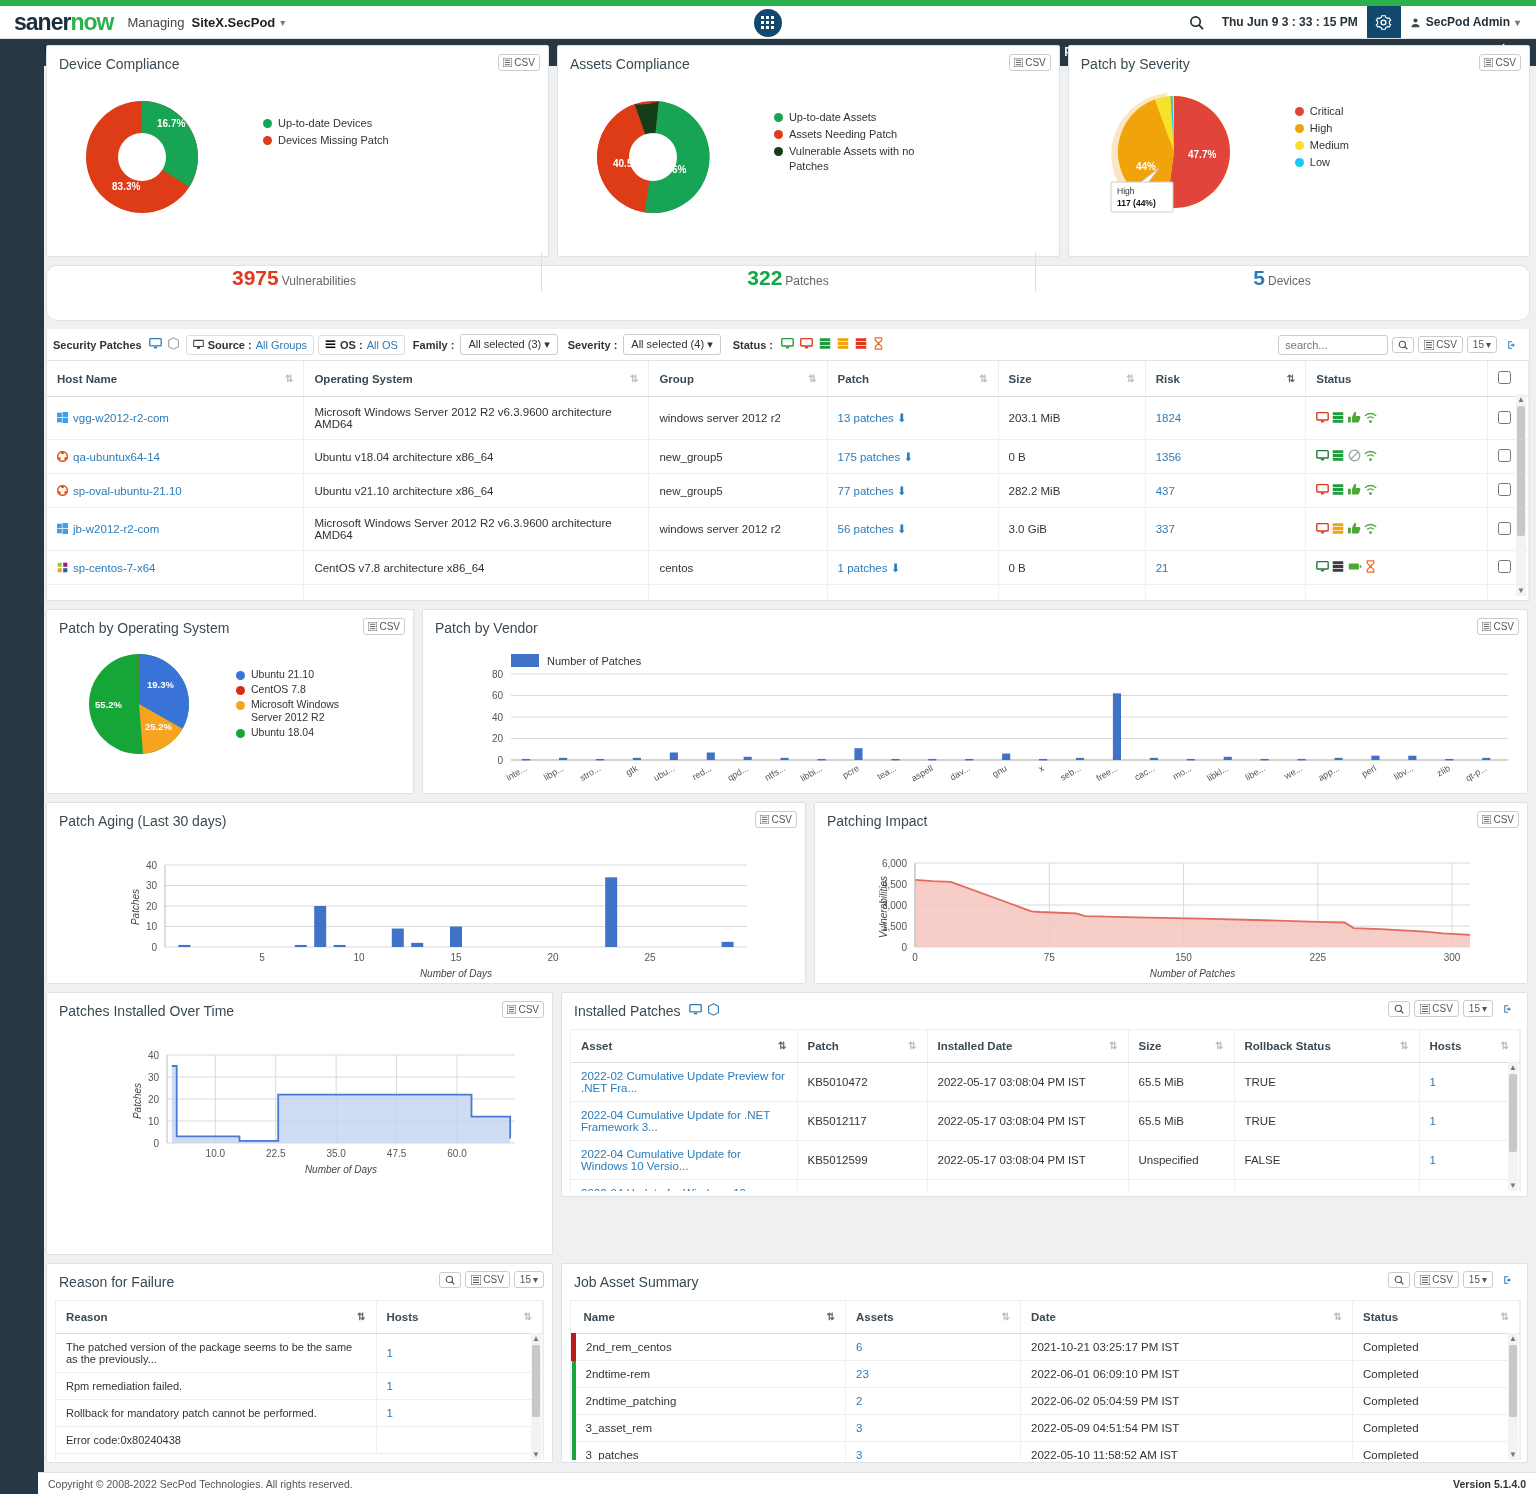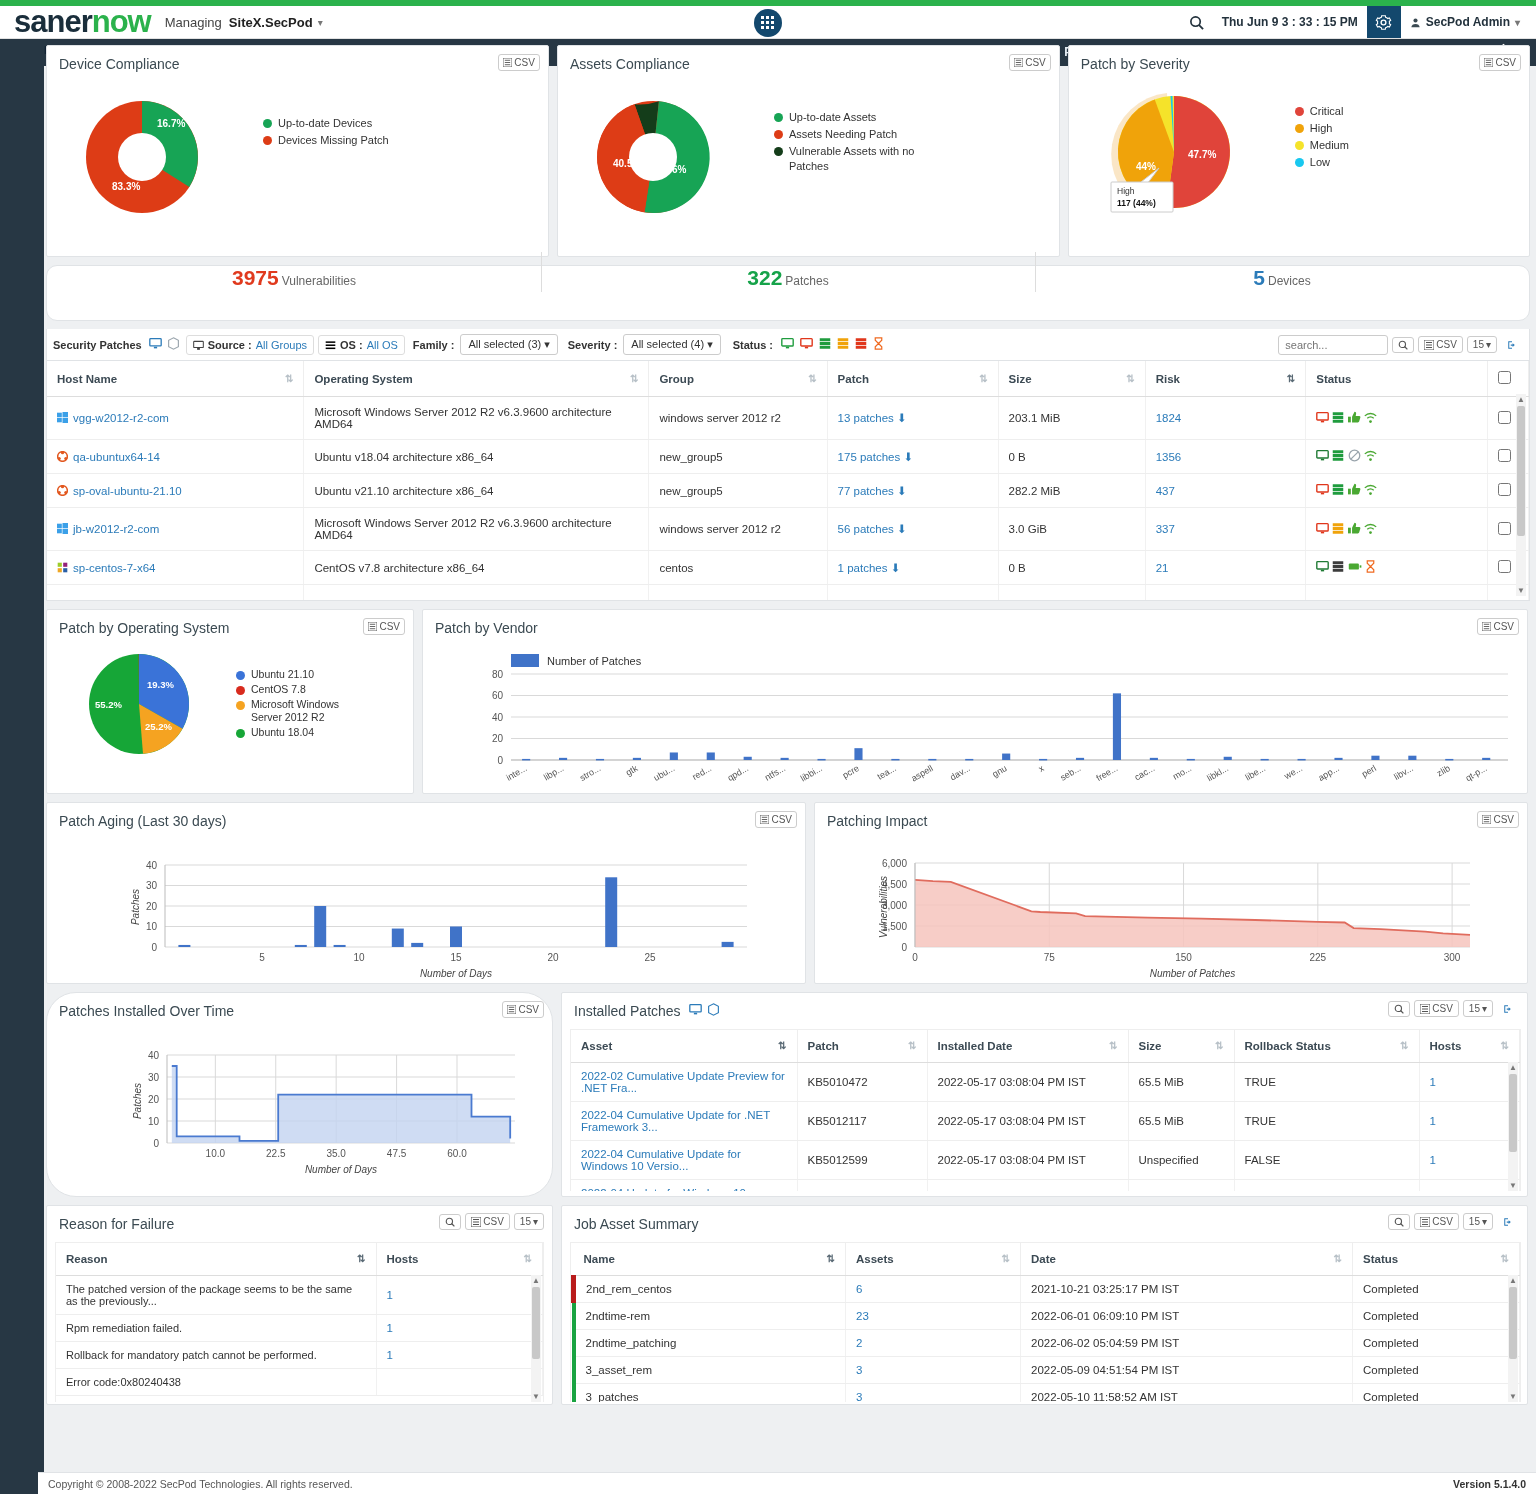--- a/index.html
+++ b/index.html
@@ -7,21 +7,21 @@
   body {
     font-family: "Liberation Sans", sans-serif;
     font-size: 12px;
     background: #eef0f2;
     color: #333;
     overflow: hidden;
   }
   .topstrip { height:6px; background:#2bb24c; width:100%; }
   
   .header { height:33px; background:#fff; display:flex; align-items:center; position:relative; border-bottom:1px solid #e2e2e2;}
-  .logo { font-size:31px; font-weight:bold; letter-spacing:-1px; margin-left:14px; }
+  .logo { font-size:23px; font-weight:bold; letter-spacing:-1px; margin-left:14px; }
   .logo .saner { color:#1a2e3b; }
   .logo .now { color:#2bb24c; }
   .managing { margin-left:14px; font-size:13px; color:#444; }
   .sitename { font-weight:bold; font-size:13px; color:#222; margin-left:7px;}
   .caret { color:#777; margin-left:5px; font-size:10px;}
   .grid-btn {
     position:absolute; left:50%; transform:translateX(-50%); top:3px;
     width:28px;height:28px;border-radius:50%;background:#13486d;
     display:flex;align-items:center;justify-content:center;
   }
@@ -55,21 +55,21 @@
   .dot { width:9px;height:9px;border-radius:50%;display:inline-block;margin-right:6px;margin-top:3px;flex:none;}
   
   .stats { display:flex; background:#fff; border:1px solid #e0e3e6; border-radius:11px; height:56px; }
   .stat { flex:1; text-align:center; position:relative;}
   .stat + .stat:before { content:""; position:absolute; left:0; top:-14px; height:40px; width:1px; background:#ddd;}
   .stat .num { font-size:21px; font-weight:bold; }
   .stat .lbl { font-size:12px; color:#666; margin-left:3px;}
   
   .filterbar { background:#fff; border:1px solid #e0e3e6; border-top:none; display:flex; align-items:center; padding:5px 6px; flex-wrap:nowrap; font-size:11px;}
   .fb-label { font-weight:bold; color:#333; margin-right:4px;}
-  .fb-group { display:flex; align-items:flex-end; border:1px solid #ddd; border-radius:3px; padding:3px 6px; margin-right:4px; background:#fff; white-space:nowrap;}
+  .fb-group { display:flex; align-items:flex-start; border:1px solid #ddd; border-radius:3px; padding:3px 6px; margin-right:4px; background:#fff; white-space:nowrap;}
   .fb-link { color:#2b7bb9; }
   .sel { border:1px solid #ccc; border-radius:3px; padding:3px 7px; background:#fff; color:#333; white-space:nowrap;}
   .fb-spacer { flex:1; }
   .searchbox { border:1px solid #ccc; border-radius:3px; padding:3px 6px; width:110px; color:#999; font-size:11px;}
   .icobtn { border:1px solid #ccc; border-radius:3px; padding:2px 5px; margin-left:4px; display:flex; align-items:center; gap:2px; font-size:10px; color:#555; background:#fff;}
   .icobtn svg{width:10px;height:10px;fill:#555;}
   
   table { border-collapse:collapse; width:100%; font-size:11.5px;}
   th { text-align:left; font-weight:bold; color:#3c4a54; padding:10px 10px; border-bottom:1px solid #ddd; border-right:1px solid #eee; font-size:11.5px; white-space:nowrap;}
   td { padding:9px 10px; border-bottom:1px solid #eee; border-right:1px solid #f1f1f1; color:#333; vertical-align:middle;}
@@ -813,21 +813,21 @@
             <path d="M100.0 44.8 L117.9 46.2 L135.8 46.9 L216.4 76.3 L225.3 77.0 L261.1 78.4 L270.1 81.2 L332.7 82.6 L386.5 83.6 L440.2 85.0 L502.8 86.8 L529.7 87.5 L538.6 93.1 L565.5 94.1 L610.2 96.6 L628.1 98.3 L655.0 99.8" fill="none" stroke="#e06c5e" stroke-width="1.8"></path>
             <line x1="100" y1="28" x2="100" y2="112" stroke="#bbb"></line>
             <text x="377.5" y="142" font-size="10" fill="#444" text-anchor="middle" font-style="italic">Number of Patches</text>
             <text x="0" y="0" font-size="10" fill="#444" text-anchor="middle" font-style="italic" transform="translate(72,72) rotate(-90)">Vulnerabilities</text>
           </g>
         </svg>
     </div>
   </div>
 
   <div class="row">
-    <div class="card" style="width:507px;height:205px;border-radius:30px;">
+    <div class="card" style="width:507px;height:263px;">
       <div class="card-title">Patches Installed Over Time</div>
       <div class="csv-btn">
         <svg viewBox="0 0 10 10">
             <rect x="0" y="0" width="10" height="10" fill="none" stroke="#555"></rect>
             <rect x="2" y="2" width="6" height="1"></rect>
             <rect x="2" y="4.5" width="6" height="1"></rect>
             <rect x="2" y="7" width="6" height="1"></rect>
           </svg>
         <span>CSV</span>
       </div>

